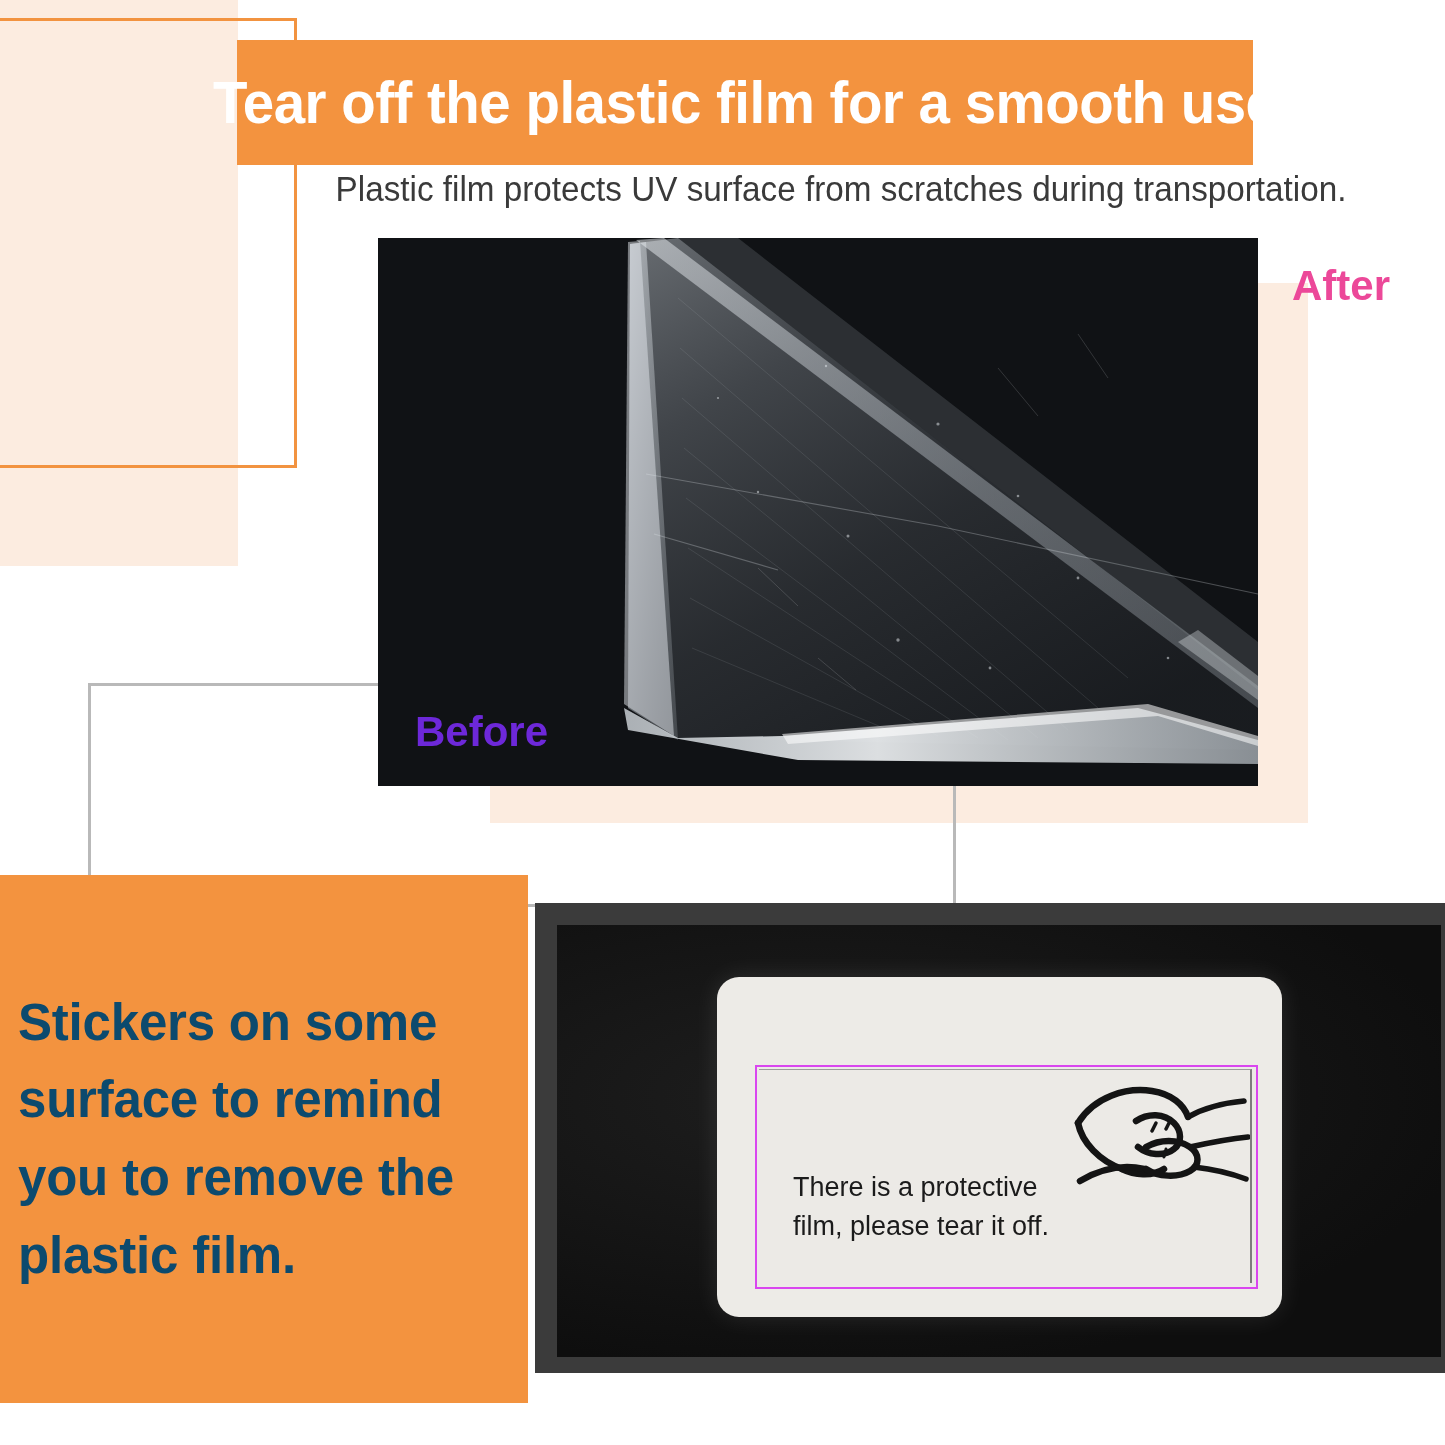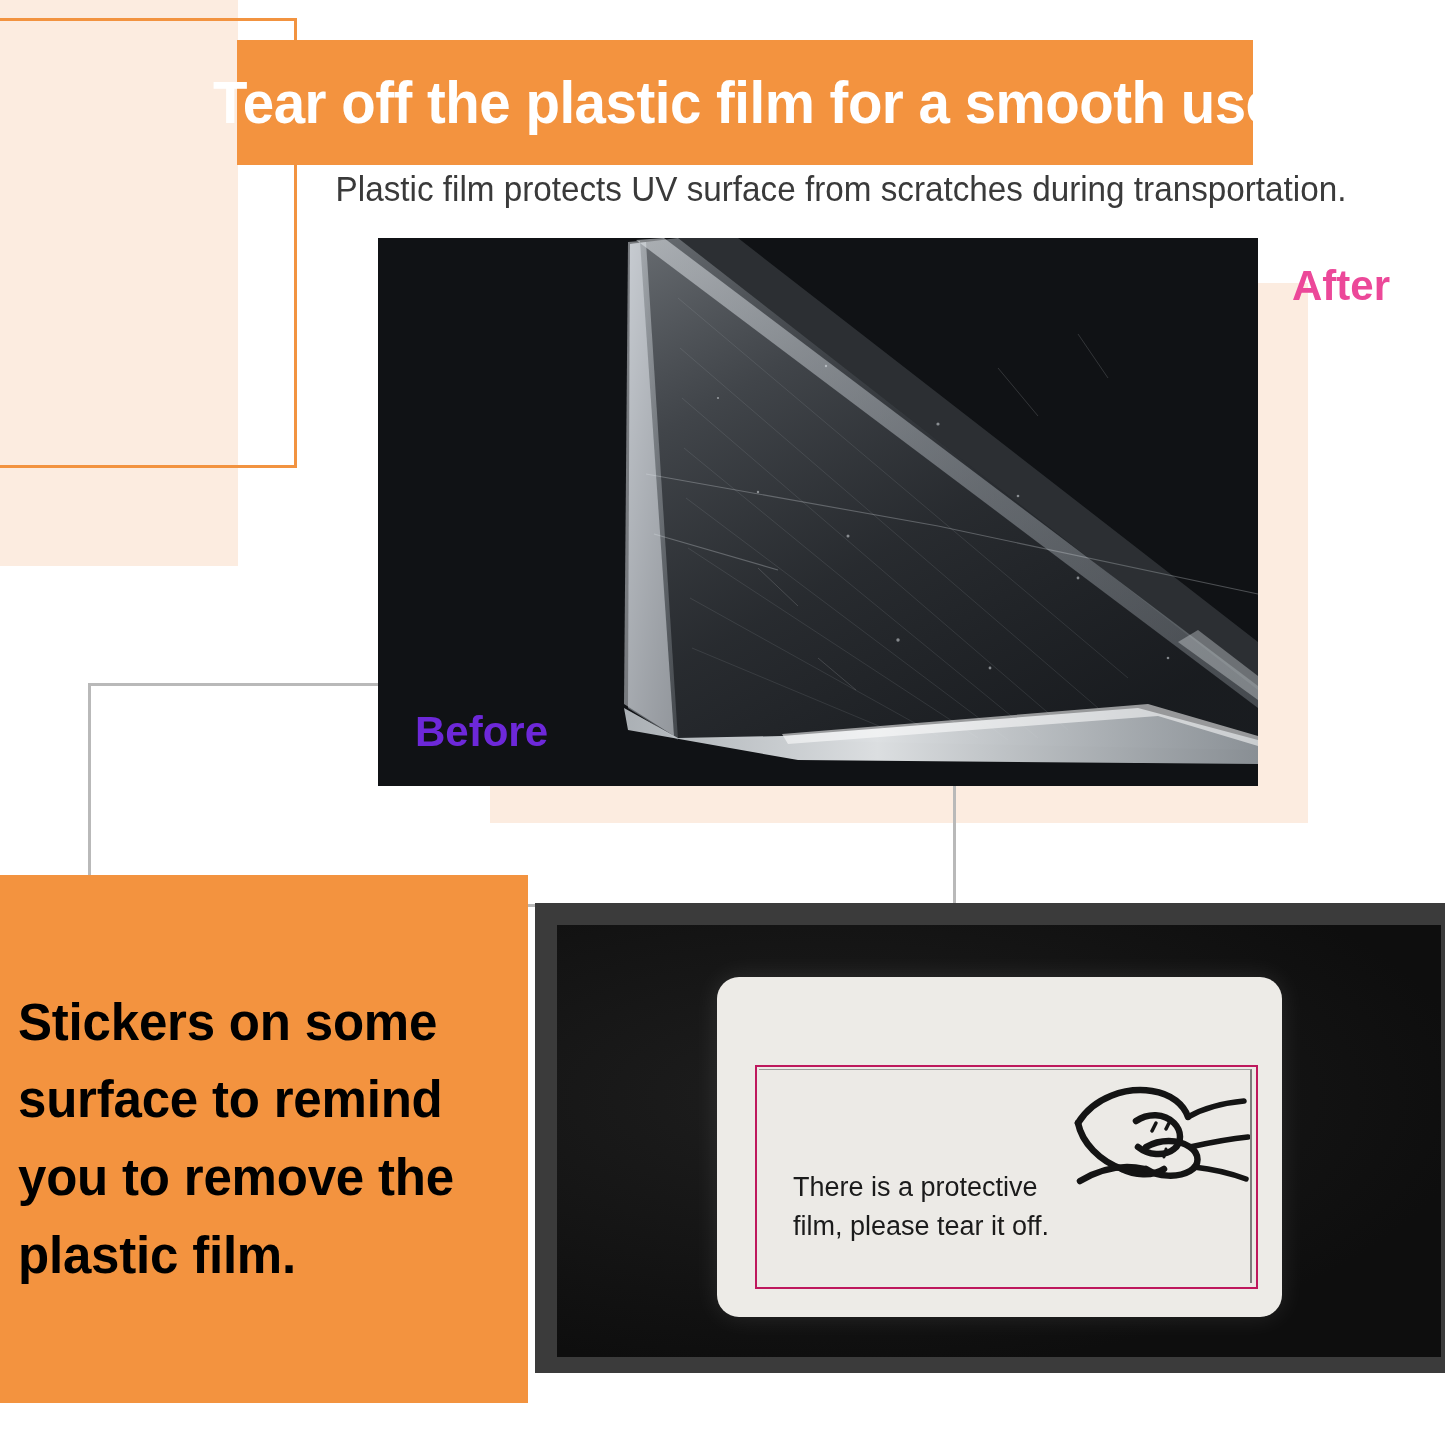--- a/index.html
+++ b/index.html
@@ -108,21 +108,21 @@
   
   #orange-block {
     position: absolute;
     left: 0px; top: 875px;
     width: 528px; height: 528px;
     background: #f3933f;
     display: flex;
     align-items: center;
   }
   #orange-text {
-    color: #000000;
+    color: #0c4a6e;
     font-size: 51px;
     font-weight: 600;
     line-height: 1.52;
     padding: 0 22px 0 18px;
     letter-spacing: -0.2px;
   }
 
   
   #photo-bottom {
     position: absolute;
@@ -143,21 +143,21 @@
     left: 160px; top: 52px;
     width: 565px; height: 340px;
     background: #edebe7;
     border-radius: 22px;
     box-shadow: 0 0 26px rgba(255,255,255,0.10);
   }
   #sticker-inner {
     position: absolute;
     left: 38px; top: 44px;
     right: 24px; bottom: 28px;
-    border: 2px solid #be185d;
+    border: 2px solid #d946ef;
     background: #eceae6;
     margin-top: 44px;
   }
   #sticker-inner::after {
     content: "";
     position: absolute;
     left: 2px; top: 2px; right: 4px; bottom: 4px;
     border-right: 2px solid #7d7d7d;
     border-top: 1px solid #9a9a9a;
     pointer-events: none;

